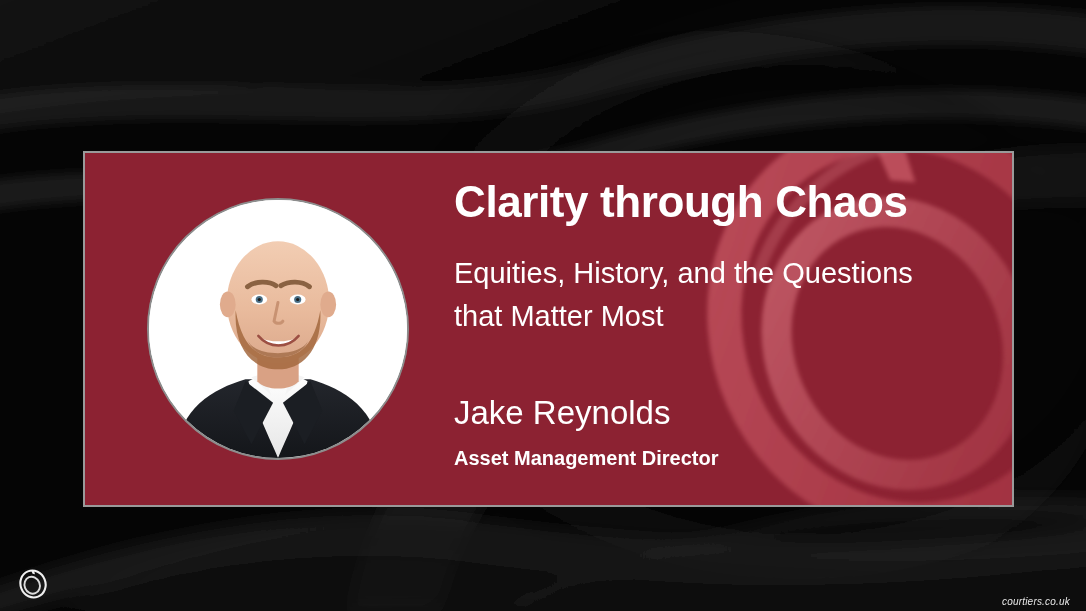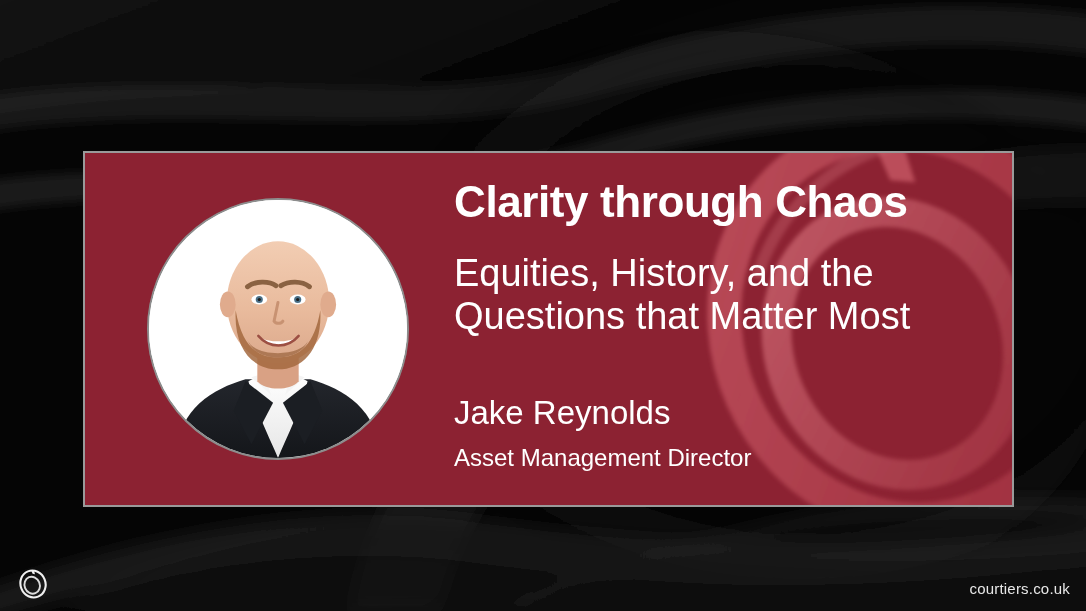--- a/index.html
+++ b/index.html
@@ -79,60 +79,61 @@
     font-size: 44px;
     font-weight: bold;
     color: #ffffff;
     letter-spacing: -0.4px;
     line-height: 52px;
     margin: 0;
     white-space: nowrap;
   }
 
   #slide-subtitle {
-    font-size: 38px;
+    font-size: 29px;
     font-weight: normal;
     color: #ffffff;
     line-height: 43px;
     margin: 24px 0 0 0;
     max-width: 500px;
   }
 
   #presenter-name {
     font-size: 33px;
     font-weight: normal;
     color: #ffffff;
     line-height: 38px;
     margin: 56px 0 0 0;
   }
 
   #presenter-role {
-    font-size: 24px;
-    font-weight: normal;
+    font-size: 20px;
+    font-weight: bold;
     color: #ffffff;
     line-height: 26px;
     margin: 13px 0 1px 0;
   }
 
   
   #brand-logo {
     position: absolute;
     left: 14px;
     bottom: 8px;
     width: 38px;
     height: 38px;
   }
 
   #footer-url {
     position: absolute;
     right: 16px;
-    bottom: 14px;
-    font-size: 15px;
+    bottom: 4px;
+    font-size: 10px;
     color: #e8e8e8;
     letter-spacing: 0.2px;
+    font-style: italic;
   }
 </style>
 </head>
 <body>
 
 <div id="slide">
 
   <svg id="bg-swirls" viewBox="0 0 1086 611" preserveAspectRatio="none">
     <defs>
       <linearGradient id="swA" x1="0" y1="0" x2="1" y2="0.4">

